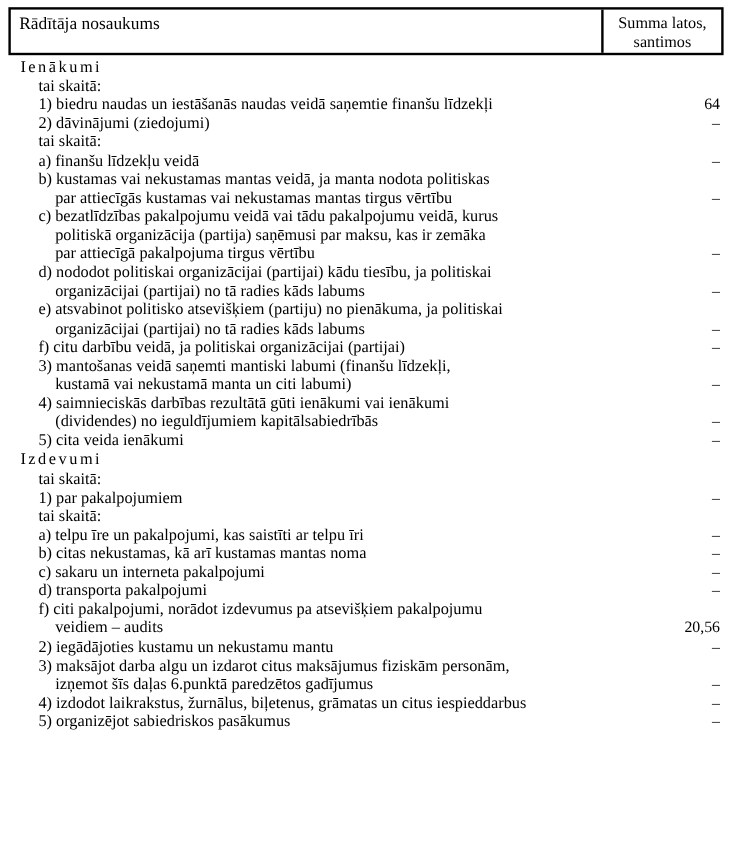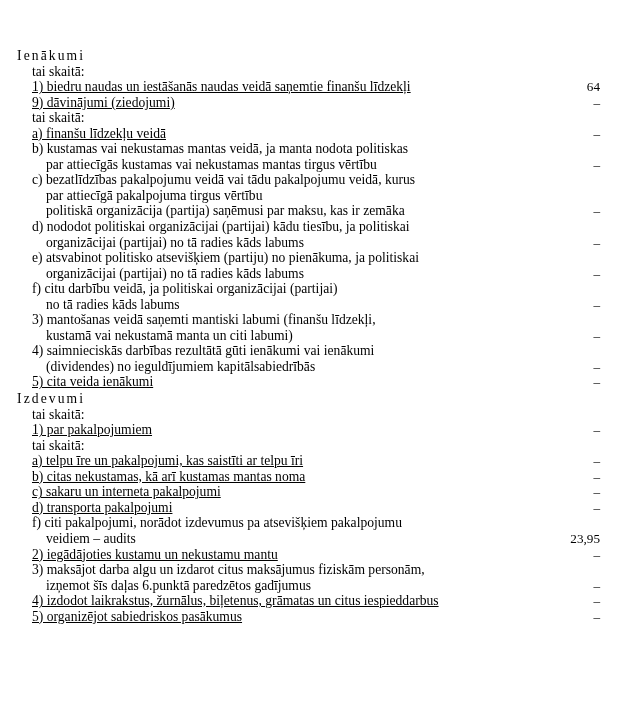--- a/index.html
+++ b/index.html
@@ -98,77 +98,84 @@
   
   .value.bottom { align-self: flex-end; }
 
   
   .lvl-head {
     padding-left: 10px;
     letter-spacing: 2.1px;
     font-size: 13.6px;
   }
   .lvl-sub   { padding-left: 25px; }
-  .lvl-item  { padding-left: 25px; text-indent: 0; text-decoration: underline; }
+  .lvl-item  { padding-left: 25px; text-indent: 0; }
   .hang      { padding-left: 25px; }
   .hang .cont{ display: block; padding-left: 14px; }
 
   .row.pad-head { margin-top: 1px; }
 </style>
 </head>
 <body>
 
 <div class="page">
 
   <div class="top-sliver"></div>
 
+  <div class="hdr-table">
+    <div class="hdr-left">Rādītāja nosaukums</div>
+    <div class="hdr-right">
+      <div>Summa latos,</div>
+      <div>santimos</div>
+    </div>
+  </div>
 
   <div class="rows" id="rows">
       <div class="row pad-head">
         <div class="label lvl-head"><span>Ienākumi</span></div>
         <div class="value"></div>
       </div>
       <div class="row">
         <div class="label lvl-sub"><span>tai skaitā:</span></div>
         <div class="value"></div>
       </div>
       <div class="row">
         <div class="label lvl-item"><span>1) biedru naudas un iestāšanās naudas veidā saņemtie finanšu līdzekļi</span></div>
         <div class="value">64</div>
       </div>
       <div class="row">
-        <div class="label lvl-item"><span>9) dāvinājumi (ziedojumi)</span></div>
+        <div class="label lvl-item"><span>2) dāvinājumi (ziedojumi)</span></div>
         <div class="value">–</div>
       </div>
       <div class="row">
         <div class="label lvl-sub"><span>tai skaitā:</span></div>
         <div class="value"></div>
       </div>
       <div class="row">
         <div class="label lvl-item"><span>a) finanšu līdzekļu veidā</span></div>
         <div class="value">–</div>
       </div>
       <div class="row">
         <div class="label hang"><span>b) kustamas vai nekustamas mantas veidā, ja manta nodota politiskas</span><span class="cont">par attiecīgās kustamas vai nekustamas mantas tirgus vērtību</span></div>
         <div class="value bottom">–</div>
       </div>
       <div class="row">
-        <div class="label hang"><span>c) bezatlīdzības pakalpojumu veidā vai tādu pakalpojumu veidā, kurus</span><span class="cont">par attiecīgā pakalpojuma tirgus vērtību</span><span class="cont">politiskā organizācija (partija) saņēmusi par maksu, kas ir zemāka</span></div>
+        <div class="label hang"><span>c) bezatlīdzības pakalpojumu veidā vai tādu pakalpojumu veidā, kurus</span><span class="cont">politiskā organizācija (partija) saņēmusi par maksu, kas ir zemāka</span><span class="cont">par attiecīgā pakalpojuma tirgus vērtību</span></div>
         <div class="value bottom">–</div>
       </div>
       <div class="row">
         <div class="label hang"><span>d) nododot politiskai organizācijai (partijai) kādu tiesību, ja politiskai</span><span class="cont">organizācijai (partijai) no tā radies kāds labums</span></div>
         <div class="value bottom">–</div>
       </div>
       <div class="row">
         <div class="label hang"><span>e) atsvabinot politisko atsevišķiem (partiju) no pienākuma, ja politiskai</span><span class="cont">organizācijai (partijai) no tā radies kāds labums</span></div>
         <div class="value bottom">–</div>
       </div>
       <div class="row">
-        <div class="label hang"><span>f) citu darbību veidā, ja politiskai organizācijai (partijai)</span><span class="cont">no tā radies kāds labums</span></div>
+        <div class="label hang"><span>f) citu darbību veidā, ja politiskai organizācijai (partijai)</span></div>
         <div class="value bottom">–</div>
       </div>
       <div class="row">
         <div class="label hang"><span>3) mantošanas veidā saņemti mantiski labumi (finanšu līdzekļi,</span><span class="cont">kustamā vai nekustamā manta un citi labumi)</span></div>
         <div class="value bottom">–</div>
       </div>
       <div class="row">
         <div class="label hang"><span>4) saimnieciskās darbības rezultātā gūti ienākumi vai ienākumi</span><span class="cont">(dividendes) no ieguldījumiem kapitālsabiedrībās</span></div>
         <div class="value bottom">–</div>
       </div>
@@ -203,21 +210,21 @@
       <div class="row">
         <div class="label lvl-item"><span>c) sakaru un interneta pakalpojumi</span></div>
         <div class="value">–</div>
       </div>
       <div class="row">
         <div class="label lvl-item"><span>d) transporta pakalpojumi</span></div>
         <div class="value">–</div>
       </div>
       <div class="row">
         <div class="label hang"><span>f) citi pakalpojumi, norādot izdevumus pa atsevišķiem pakalpojumu</span><span class="cont">veidiem – audits</span></div>
-        <div class="value bottom">23,95</div>
+        <div class="value bottom">20,56</div>
       </div>
       <div class="row">
         <div class="label lvl-item"><span>2) iegādājoties kustamu un nekustamu mantu</span></div>
         <div class="value">–</div>
       </div>
       <div class="row">
         <div class="label hang"><span>3) maksājot darba algu un izdarot citus maksājumus fiziskām personām,</span><span class="cont">izņemot šīs daļas 6.punktā paredzētos gadījumus</span></div>
         <div class="value bottom">–</div>
       </div>
       <div class="row">

